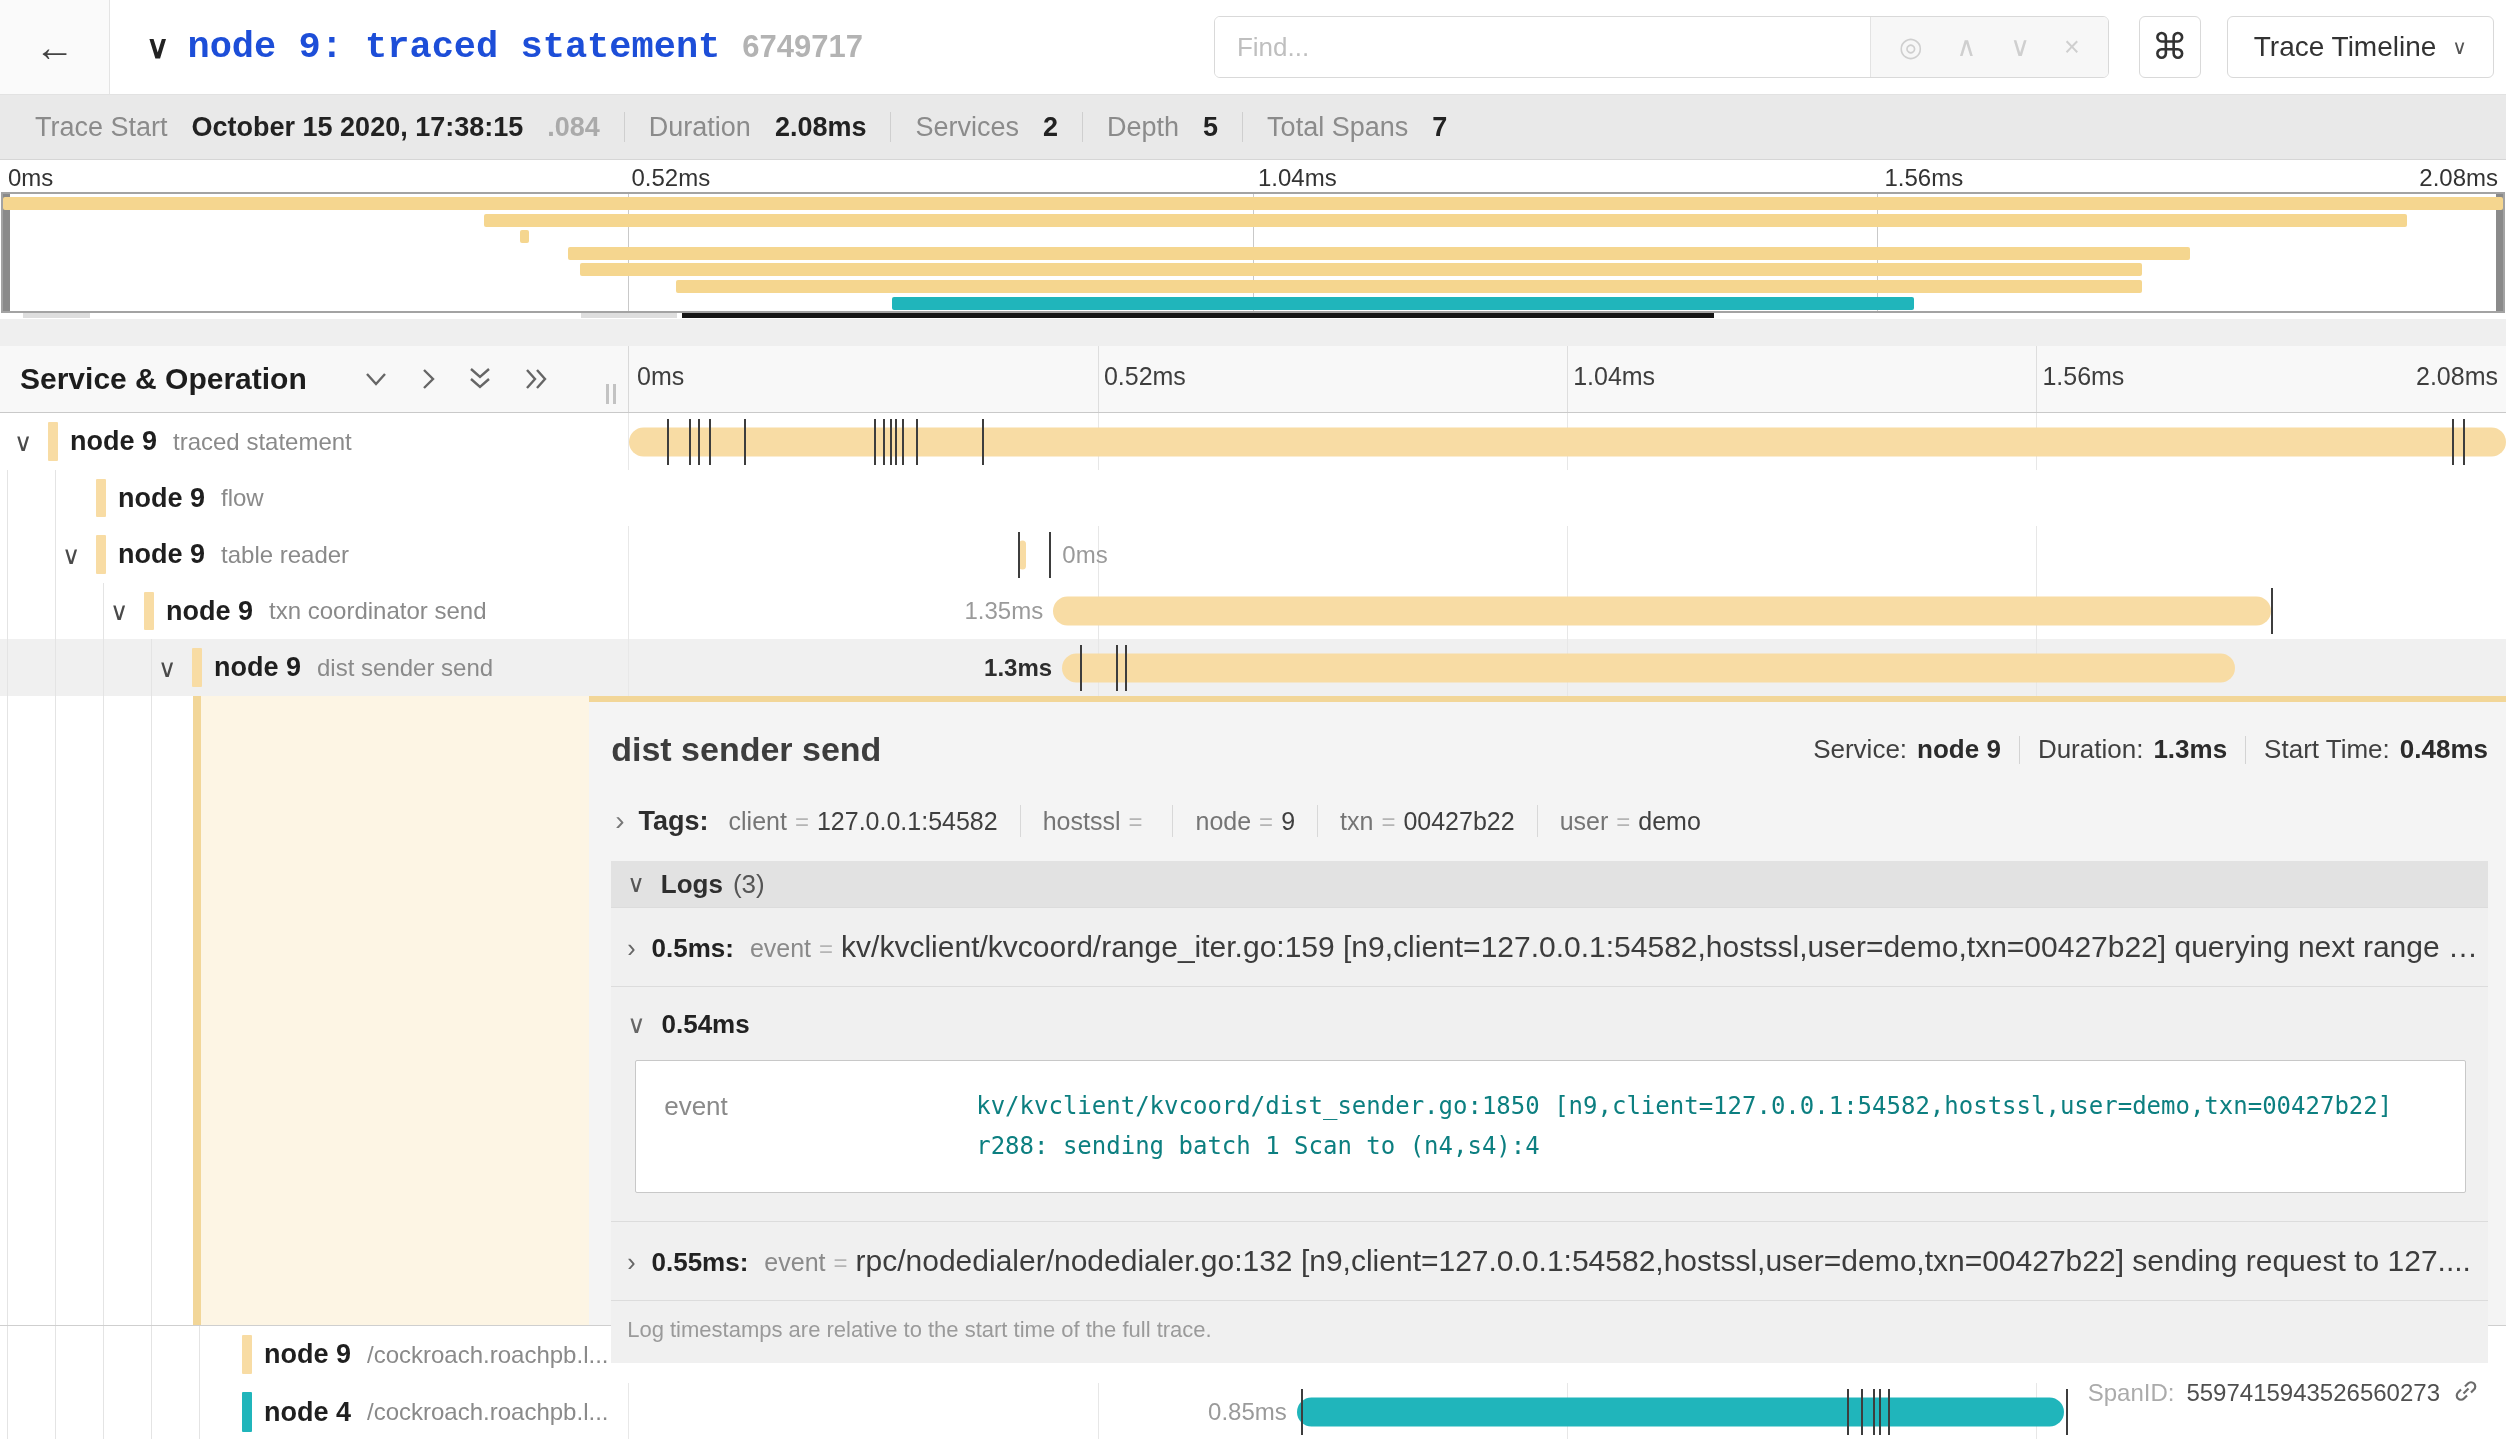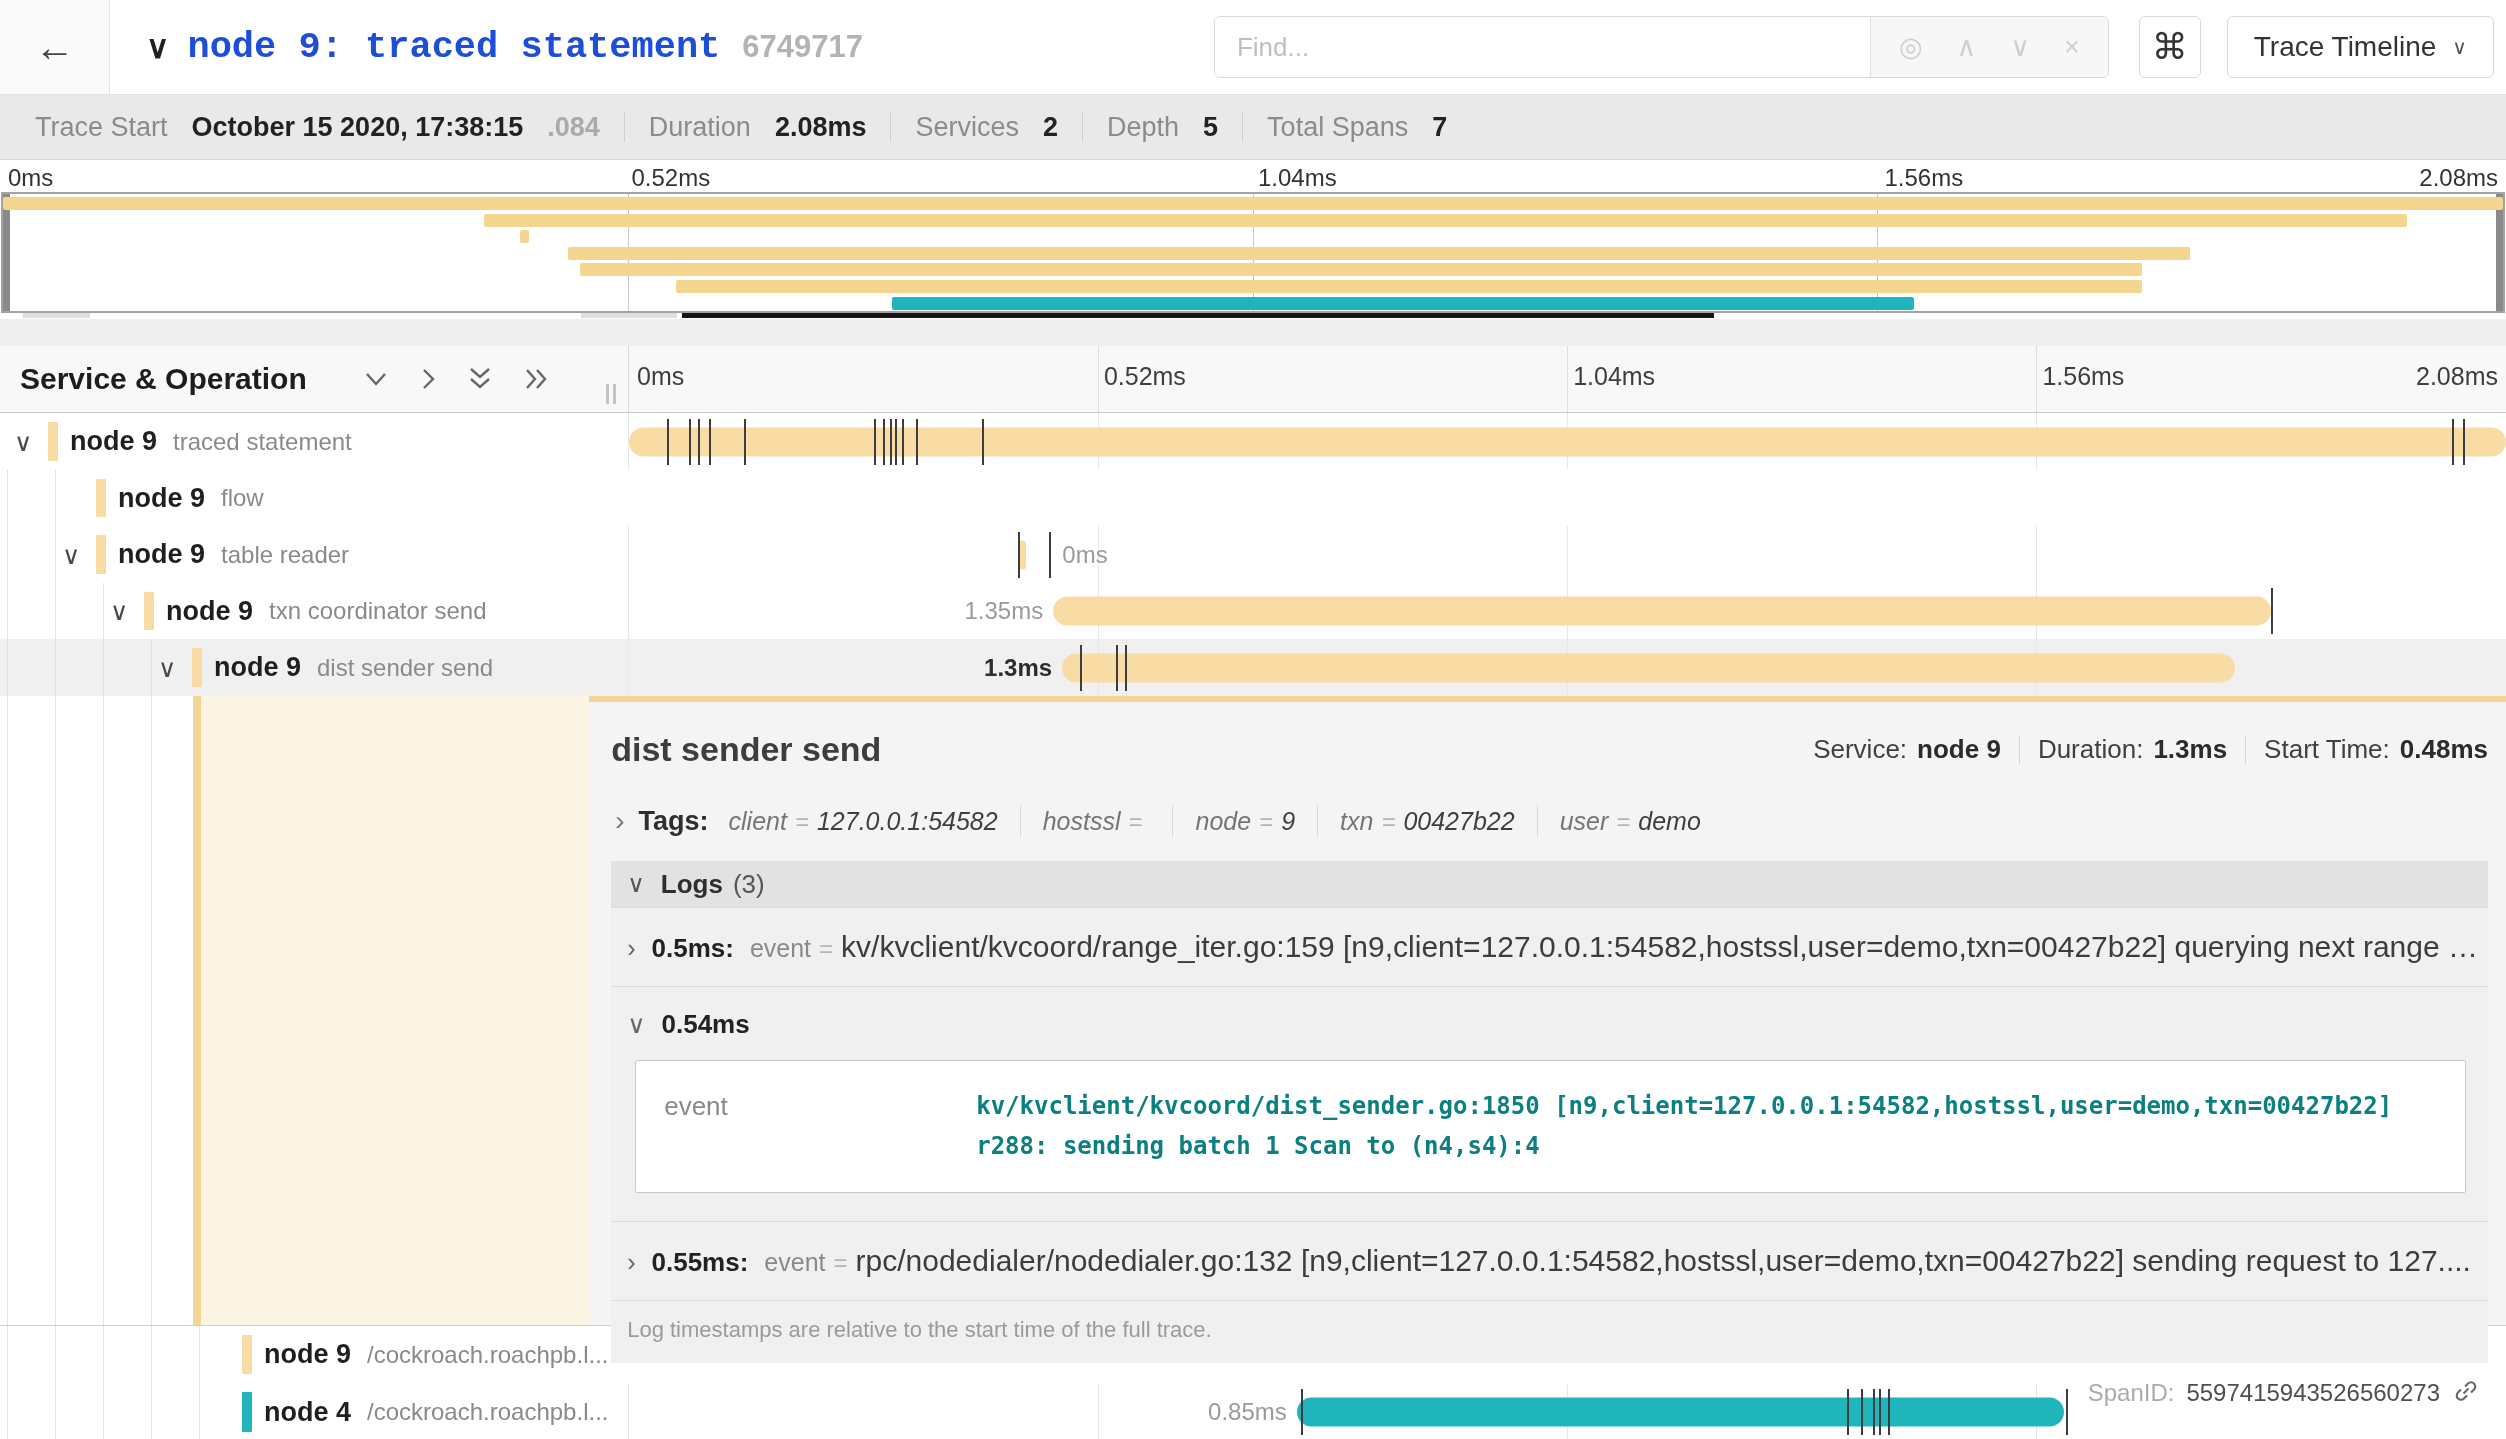--- a/index.html
+++ b/index.html
@@ -84,41 +84,41 @@
   .dp-titlerow { display:flex; align-items:center; margin-top:28px; }
   .dp-title { font-size:34px; font-weight:700; color:#3d3d3d; }
   .dp-summary { margin-left:auto; display:flex; align-items:center; }
   .dp-summary .lbl { font-size:26px; color:#404040; }
   .dp-summary .val { font-size:26px; font-weight:700; color:#2b2b2b; margin-left:10px; }
   .vsep { width:1px; height:28px; background:#d3d3d3; margin:0 18px; }
   .dp-divider { height:1px; background:#c9c9c9; margin-top:18px; }
   .tagsrow { display:flex; align-items:center; margin-top:18px; height:42px; }
   .tg-caret { font-size:28px; color:#777; margin:0 14px 0 4px; cursor:pointer; }
   .tg-label { font-size:27px; font-weight:700; color:#2e2e2e; margin-right:20px; }
-  .tag { display:flex; align-items:baseline; white-space:nowrap;font-style:italic; }
+  .tag { display:flex; align-items:baseline; white-space:nowrap; }
   .tag .k { font-size:25px; color:#757575; }
   .tag .eq { font-size:24px; color:#b5b5b5; margin:0 8px; }
   .tag .v { font-size:25px; color:#3f3f3f; }
   .tag-sep { width:1px; height:32px; background:#d8d8d8; margin:0 22px; align-self:center; }
   .logsblock { margin-top:24px; }
   .logshdr { height:46px; background:#e2e2e2; display:flex; align-items:center; padding-left:16px; cursor:pointer; }
   .logshdr .caret { font-size:24px; color:#555; margin-right:16px; }
   .logshdr .t { font-size:26px; font-weight:700; color:#2e2e2e; }
   .logshdr .c { font-size:26px; color:#555; margin-left:10px; }
   .logentries { background:#f0f0f0; }
   .lentry { border-top:1px solid #dcdcdc; padding:22px 10px 22px 16px; }
   .lline { display:flex; align-items:baseline; white-space:nowrap; overflow:hidden; }
   .lcaret { font-size:25px; color:#666; margin-right:16px; cursor:pointer; }
   .ltime { font-size:26px; font-weight:700; color:#222; margin-right:16px; }
   .lfield { font-size:25px; color:#8a8a8a; }
   .leq { font-size:24px; color:#b5b5b5; margin:0 8px; }
   .lval { font-size:30px; color:#3c3c3c; overflow:hidden; }
   .eventbox { display:flex; background:#fff; border:1px solid #c8c8c8; border-radius:2px; margin:20px 12px 6px 8px; }
   .ev-k { width:340px; font-size:26px; color:#8a8a8a; padding:30px 0 0 28px; }
-  .ev-v { font-family:"DejaVu Sans Mono", monospace; font-size:24px; font-weight:700; color:#0c7f80; line-height:1.65; padding:26px 30px 26px 0; max-width:1460px; word-break:break-all; }
+  .ev-v { font-family:"DejaVu Sans Mono", monospace; font-size:24px; font-weight:400; color:#0c7f80; line-height:1.65; padding:26px 30px 26px 0; max-width:1460px; word-break:break-all; }
   .footnote { border-top:1px solid #dcdcdc; padding:16px 16px 20px; font-size:22px; color:#9a9a9a; }
   .spanidrow { margin-top:auto; display:flex; align-items:center; justify-content:flex-end; gap:12px; padding:14px 8px 16px; }
   .sid-l { font-size:24px; color:#ababab; }
   .sid-v { font-size:24px; color:#4f4f4f; }
 
   .bottomrows { border-top:1px solid #cfcfcf; }
   .bottomrows .row { height:57px; }
   .bottomrows .row + .row { height:58px; }
 </style>
 </head>

